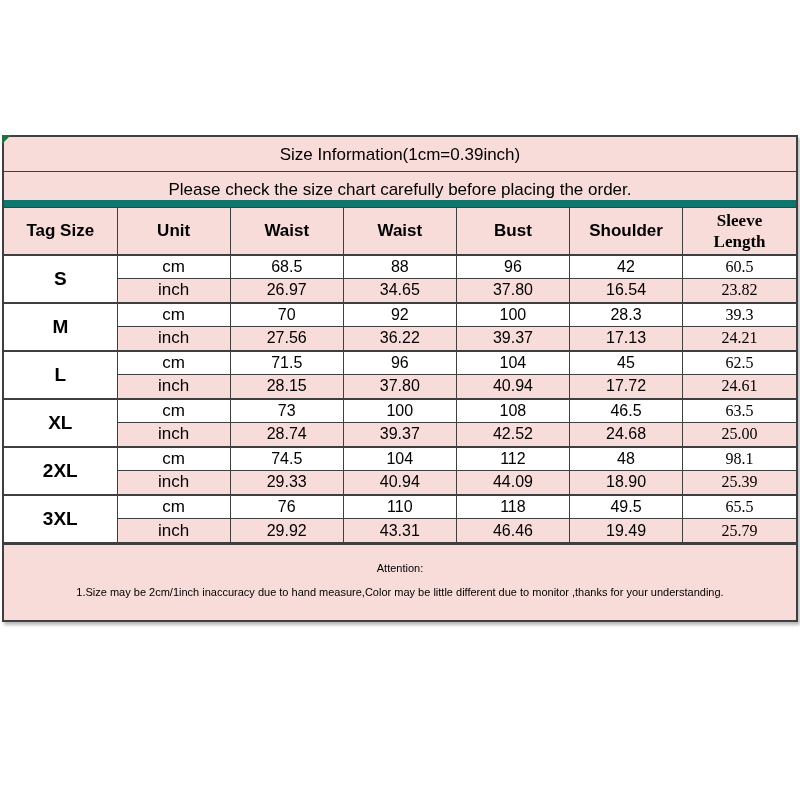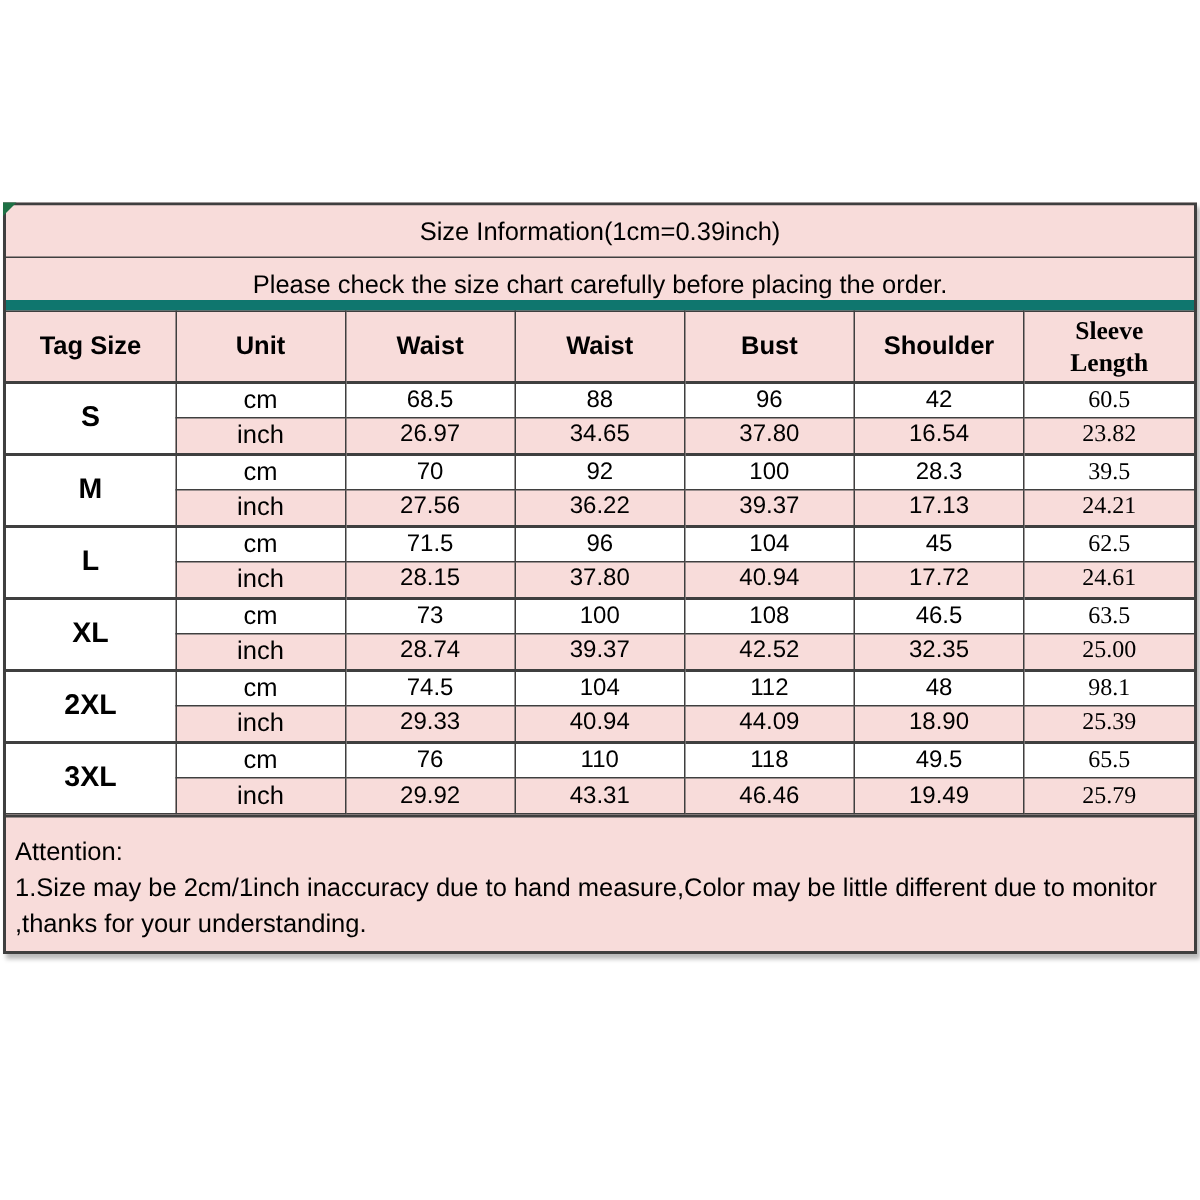--- a/index.html
+++ b/index.html
@@ -76,24 +76,24 @@
   }
   .size-table td.unit-cell { font-size: 17px; margin-left: 40px; }
   .size-table tr.group-first td { border-top-width: 2px; }
   .size-table th:first-child,
   .size-table td:first-child { border-left-width: 0; }
   .size-table th:last-child,
   .size-table td:last-child { border-right-width: 0; font-family: Liberation Serif, serif; }
   .attention-block {
     border-top: 2px solid #3f3f3f;
     background: #f8dcda;
-    padding: 11px 6px 6px 6px;
-    font-size: 17px;
+    padding: 11px 6px 16px 6px;
+    font-size: 11px;
     line-height: 24px;
-    text-align: left;
+    text-align: center;
   }
 </style>
 </head>
 <body>
 
 <div class="chart-outer">
   <div class="corner-marker"></div>
 
   <div class="title-row">Size Information(1cm=0.39inch)</div>
   <div class="subtitle-row">Please check the size chart carefully before placing the order.</div>
@@ -139,21 +139,21 @@
         <td>23.82</td>
       </tr>
 
       <tr class="row-cm group-first">
         <td class="size-cell" rowspan="2">M</td>
         <td class="unit-cell">cm</td>
         <td>70</td>
         <td>92</td>
         <td>100</td>
         <td>28.3</td>
-        <td>39.5</td>
+        <td>39.3</td>
       </tr>
       <tr class="row-inch">
         <td class="unit-cell">inch</td>
         <td>27.56</td>
         <td>36.22</td>
         <td>39.37</td>
         <td>17.13</td>
         <td>24.21</td>
       </tr>
 
@@ -182,21 +182,21 @@
         <td>100</td>
         <td>108</td>
         <td>46.5</td>
         <td>63.5</td>
       </tr>
       <tr class="row-inch">
         <td class="unit-cell">inch</td>
         <td>28.74</td>
         <td>39.37</td>
         <td>42.52</td>
-        <td>32.35</td>
+        <td>24.68</td>
         <td>25.00</td>
       </tr>
 
       <tr class="row-cm group-first">
         <td class="size-cell" rowspan="2">2XL</td>
         <td class="unit-cell">cm</td>
         <td>74.5</td>
         <td>104</td>
         <td>112</td>
         <td>48</td>

